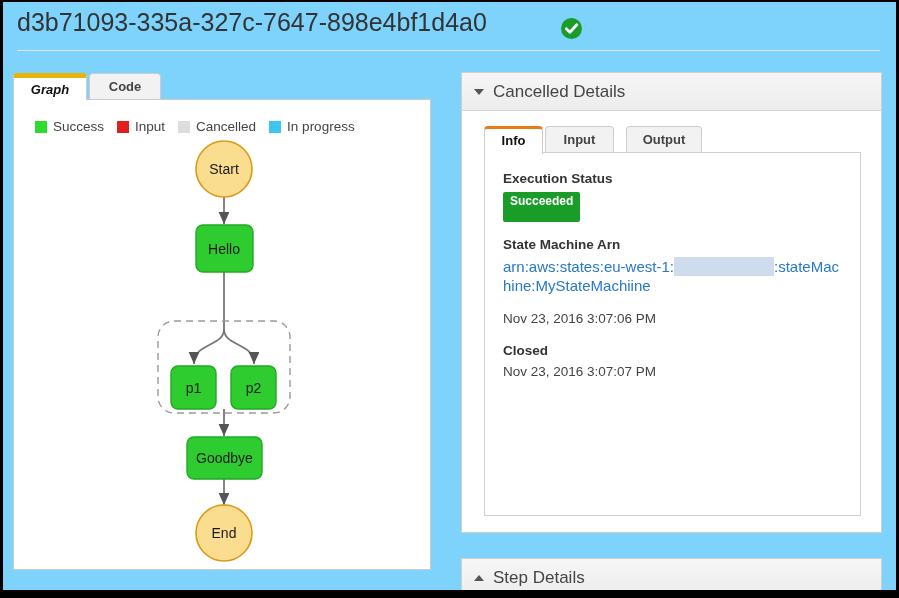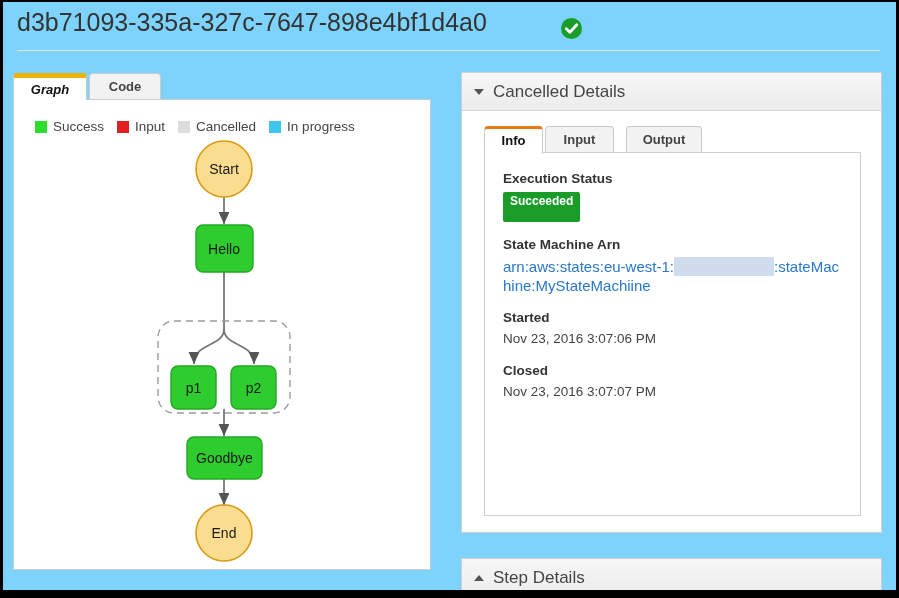--- a/index.html
+++ b/index.html
@@ -374,21 +374,20 @@
             <span class="badge">Succeeded</span>
           </div>
 
           <div class="field-block">
             <div class="field-label">State Machine Arn</div>
             <div class="arn"><span>arn:aws:states:eu-west-1:</span><span class="redact">000000000000</span><span>:stateMachine:MyStateMachiine</span></div>
           </div>
 
 
           <div class="field-block">
-            <div class="field-label">Started</div>
             <div class="plain">Nov 23, 2016 3:07:06 PM</div>
           </div>
 
           <div class="field-block">
             <div class="field-label">Closed</div>
             <div class="plain">Nov 23, 2016 3:07:07 PM</div>
           </div>
 
         </div>
       </div>

